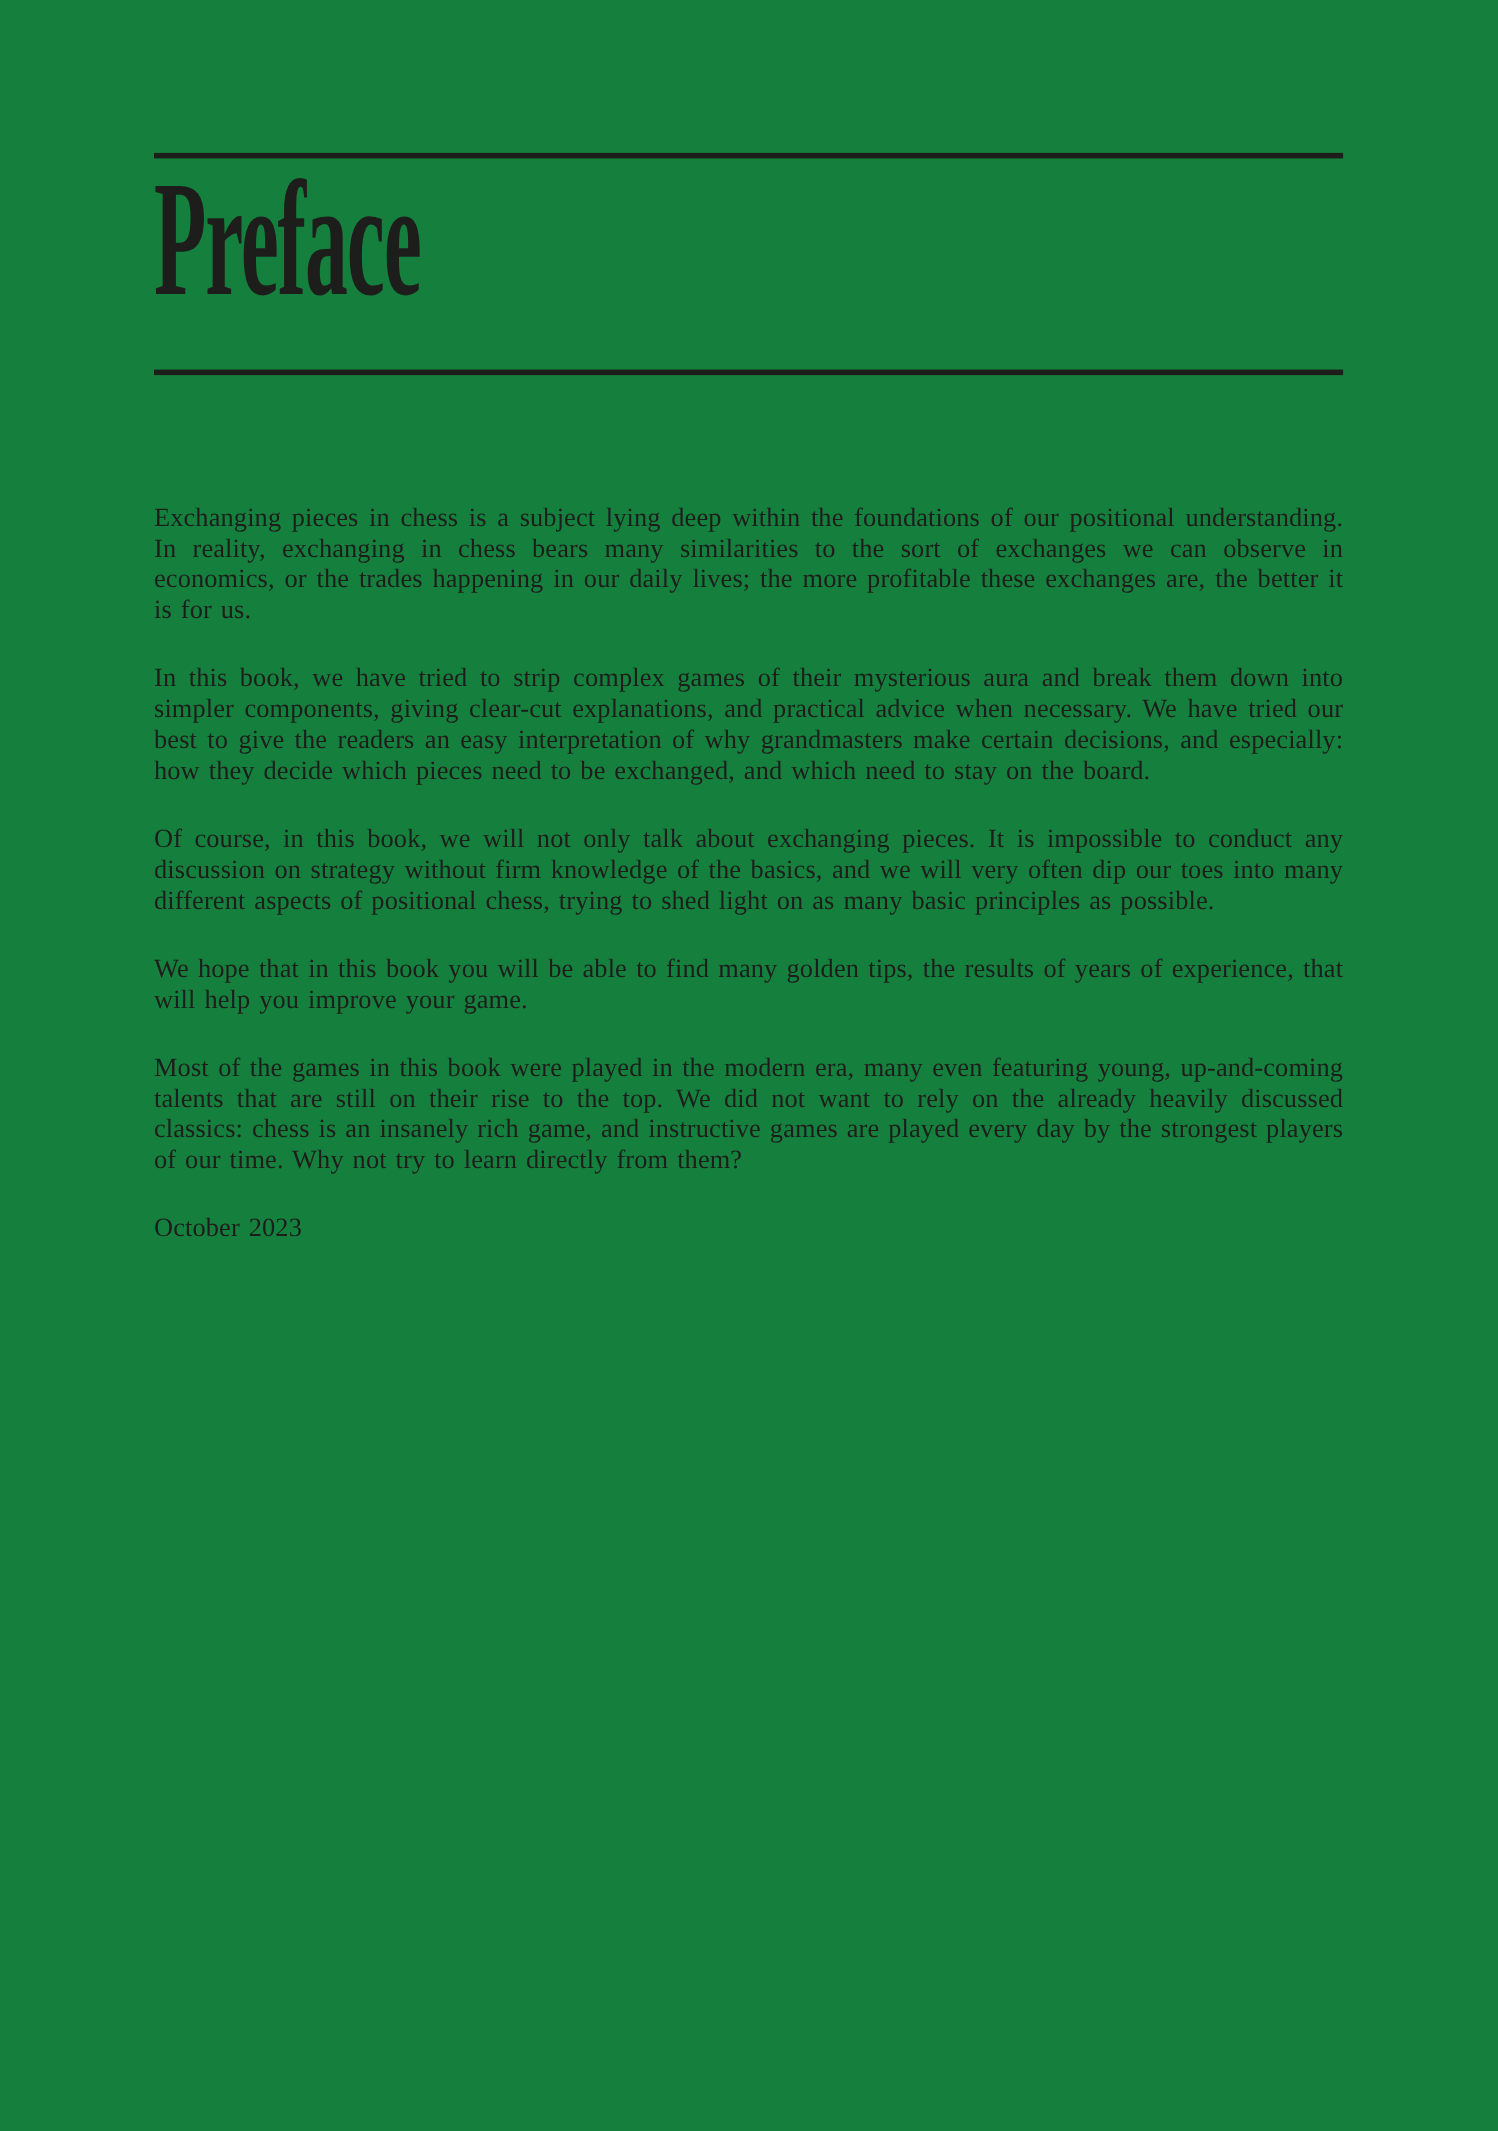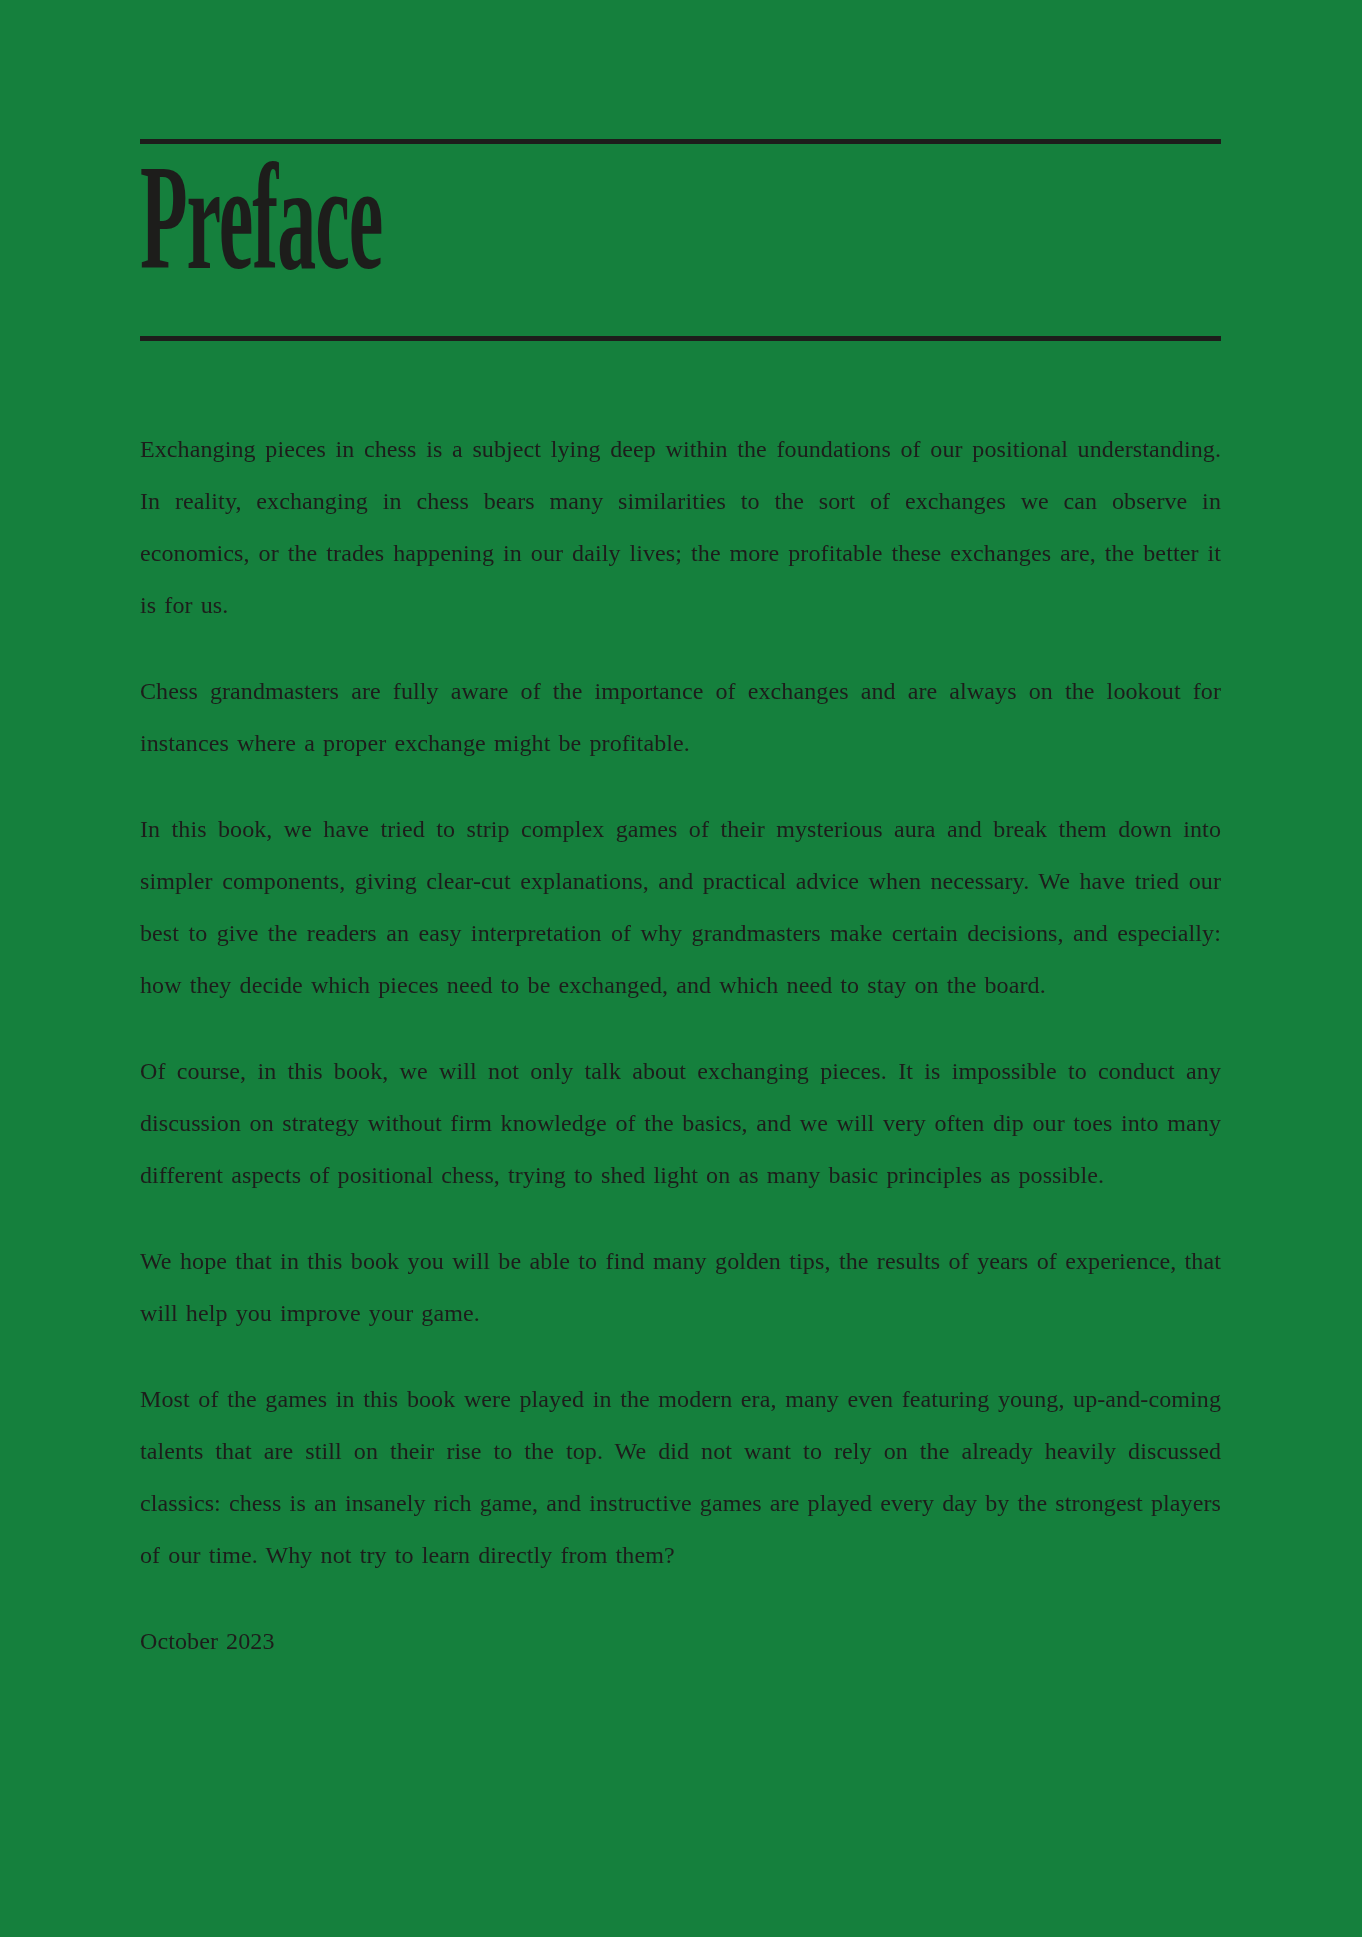--- a/index.html
+++ b/index.html
@@ -38,23 +38,23 @@
     font-size: 150px;
     line-height: 150px;
     font-weight: bold;
     letter-spacing: -2px;
     white-space: nowrap;
     transform: scaleX(0.52);
     transform-origin: 0 50%;
     color: #1d1d1b;
   }
   .body-text {
-    margin-top: 82px;
+    margin-top: 116px;
     font-size: 24px;
-    line-height: 52px;
+    line-height: 28px;
     text-align: justify;
     word-spacing: 2px;
     letter-spacing: 0.1px;
   }
   .body-text p {
     margin: 0 0 34px 0;
     padding: 0;
   }
   .body-text p:last-child {
     margin-bottom: 0;
@@ -64,21 +64,20 @@
 <body>
 
 <div class="page">
   <div class="content">
     <div class="rule rule-top"></div>
     <h1 class="title">Preface</h1>
     <div class="rule rule-bottom"></div>
 
     <div class="body-text">
       <p>Exchanging pieces in chess is a subject lying deep within the foundations of our positional understanding. In reality, exchanging in chess bears many similarities to the sort of exchanges we can observe in economics, or the trades happening in our daily lives; the more profitable these exchanges are, the better it is for us.</p>
-      <p>Chess grandmasters are fully aware of the importance of exchanges and are always on the lookout for instances where a proper exchange might be profitable.</p>
       <p>In this book, we have tried to strip complex games of their mysterious aura and break them down into simpler components, giving clear-cut explanations, and practical advice when necessary. We have tried our best to give the readers an easy interpretation of why grandmasters make certain decisions, and especially: how they decide which pieces need to be exchanged, and which need to stay on the board.</p>
       <p>Of course, in this book, we will not only talk about exchanging pieces. It is impossible to conduct any discussion on strategy without firm knowledge of the basics, and we will very often dip our toes into many different aspects of positional chess, trying to shed light on as many basic principles as possible.</p>
       <p>We hope that in this book you will be able to find many golden tips, the results of years of experience, that will help you improve your game.</p>
       <p>Most of the games in this book were played in the modern era, many even featuring young, up-and-coming talents that are still on their rise to the top. We did not want to rely on the already heavily discussed classics: chess is an insanely rich game, and instructive games are played every day by the strongest players of our time. Why not try to learn directly from them?</p>
       <p>October 2023</p>
     </div>
   </div>
 </div>
 
 </body></html>

